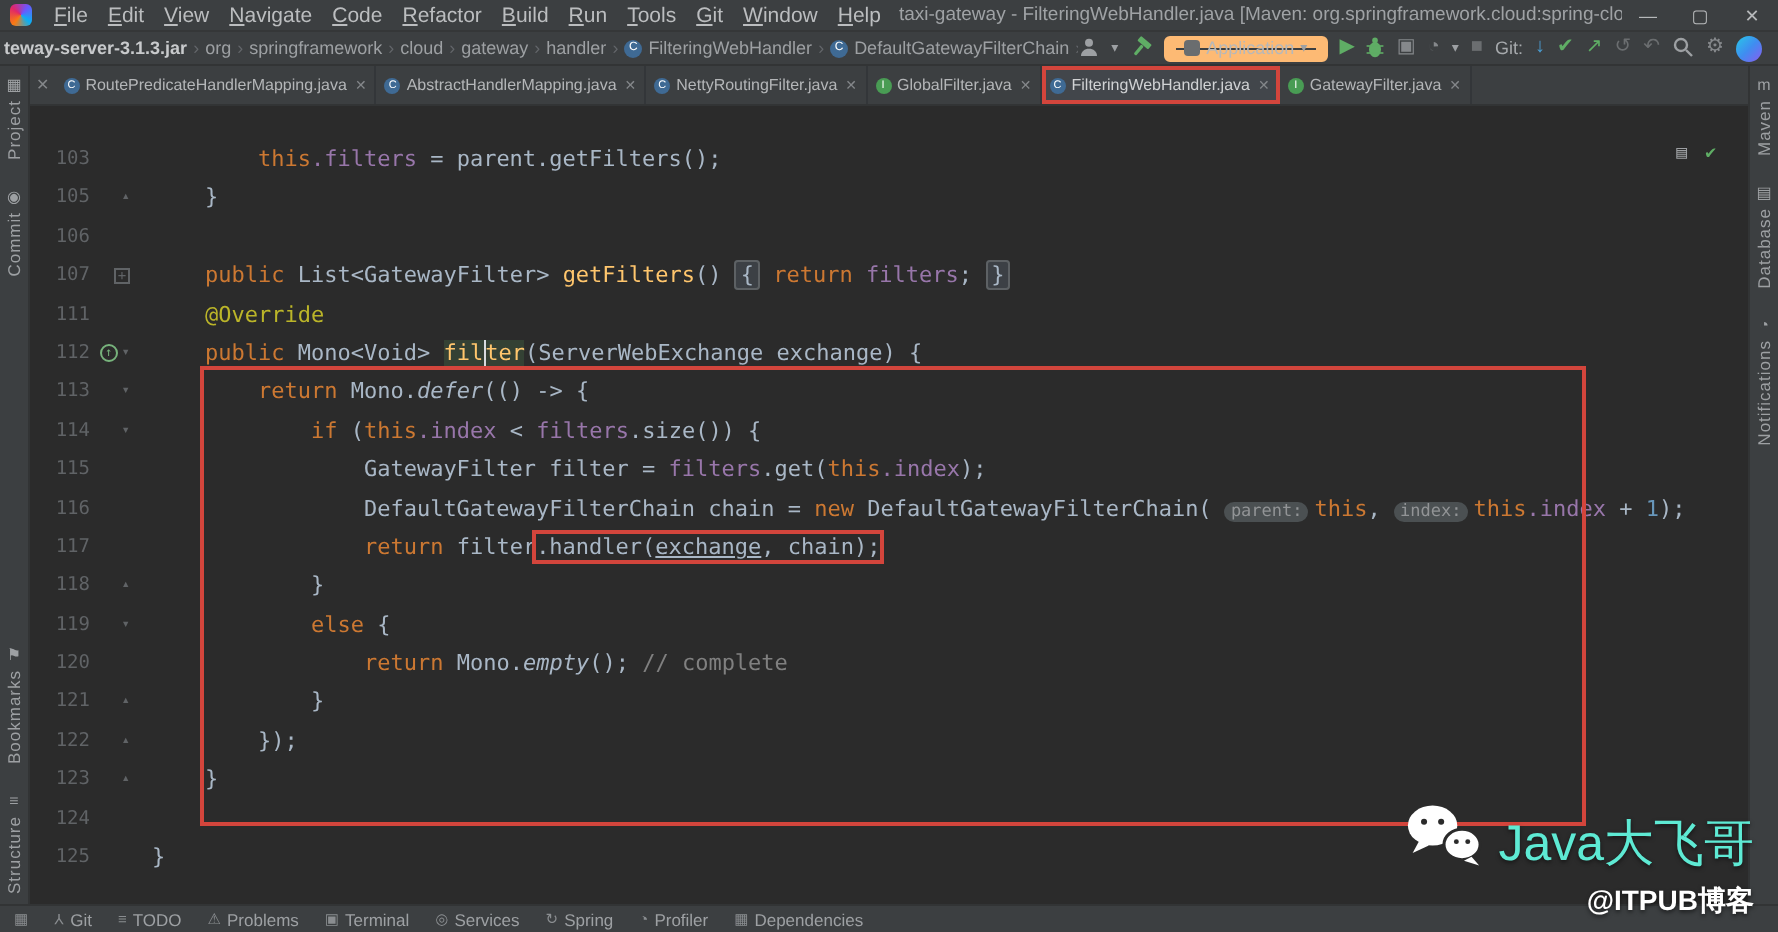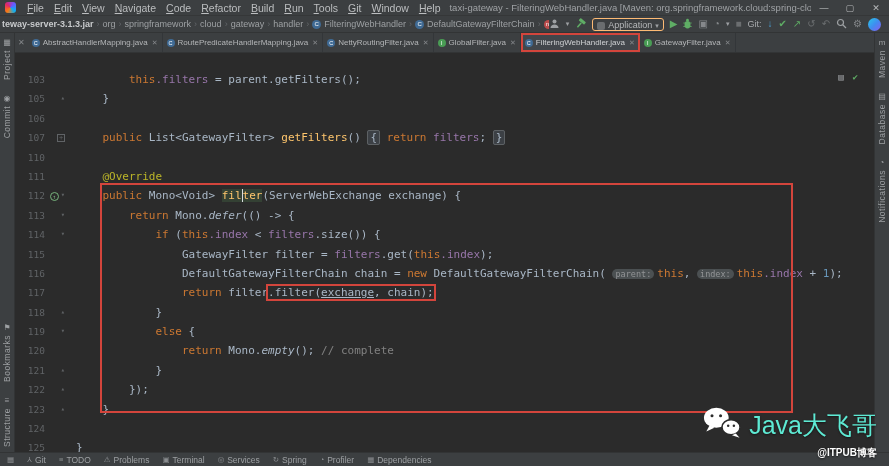--- a/index.html
+++ b/index.html
@@ -16,21 +16,21 @@
 .winbtn{width:26px;text-align:center;color:#b6b8ba;font-size:9px}
 
 .navbar{position:absolute;top:16px;left:0;width:889px;height:17px;background:#3c3f41;border-bottom:1px solid #323435;display:flex;align-items:center;font-size:9px;color:#9da0a3;z-index:4}
 #crumbs{display:flex;align-items:center;white-space:nowrap;overflow:hidden}
 .crumb{padding:0 2px;display:inline-flex;align-items:center}
 .crumb.first{font-weight:bold;color:#c8cacc}
 .crumb-sep{color:#63666a;font-size:9px;padding:0 1px}
 .ci{display:inline-flex;width:9px;height:9px;border-radius:50%;color:#fff;font-size:6px;align-items:center;justify-content:center;margin-right:3px;flex:none}
 .ci.cls{background:#3f6a94}.ci.mth{background:#bb4b4b}
 .nav-actions{margin-left:auto;display:flex;align-items:center;gap:6px;padding-right:8px;flex:none}
-.combo{display:flex;align-items:flex-end;border:1px solid #fdba74;border-radius:3px;height:13px;padding:0 4px;gap:3px;font-size:9px;color:#b6b8ba}
+.combo{display:flex;align-items:center;border:6px solid #fdba74;border-radius:3px;height:13px;padding:0 4px;gap:3px;font-size:9px;color:#b6b8ba}
 .combo .cico{width:8px;height:8px;background:#6a6d6f;border-radius:2px}
 .ic{font-size:10px;line-height:1;display:inline-block}
 .green{color:#5fad65}.blue{color:#4b9fd5}.gray{color:#85888b}.dim{color:#6b6e70}
 .caret{font-size:7px;color:#9da0a3}
 .avatar{width:13px;height:13px;border-radius:50%;background:linear-gradient(135deg,#27c8e8,#3f8df0,#8a5cf0)}
 .gitlbl{color:#a7aaad}
 
 .stripe{position:absolute;top:33px;width:15px;height:419px;background:#3c3f41;display:flex;flex-direction:column;align-items:center;padding:5px 0;font-size:8.5px;color:#9da0a3;z-index:3}
 .stripe-l{left:0;border-right:1px solid #323435}
 .stripe-r{left:874px;border-left:1px solid #323435}
@@ -69,21 +69,21 @@
 .bigredbox{position:absolute;left:85px;top:114px;width:693px;height:230px;border:2px solid #d3453c;pointer-events:none;z-index:2}
 .edit-icons{position:absolute;top:3px;right:16px;display:flex;gap:9px;font-size:9px;color:#9da0a3}
 
 .statusbar{position:absolute;left:0;top:452px;width:889px;height:14px;background:#3c3f41;border-top:1px solid #323435;display:flex;align-items:center;font-size:8.5px;color:#9da0a3;gap:13px;padding:0 7px;z-index:5}
 .sb-item{display:flex;align-items:center;gap:3px;white-space:nowrap}
 .sb-ico{font-size:7.5px;color:#8a8d90}
 .rot{display:inline-block;transform:rotate(180deg)}
 
 .watermark{position:absolute;right:12px;bottom:6px;text-align:right;z-index:6;color:#fff}
 .wm-main{display:flex;align-items:center;justify-content:flex-end;gap:8px;font-size:25px;color:#5eead4;text-shadow:0 1px 2px rgba(0,0,0,.5)}
-.wm-sub{font-size:10px;font-weight:bold;margin-top:1px;text-shadow:0 1px 2px rgba(0,0,0,.6)}
+.wm-sub{font-size:14px;font-weight:bold;margin-top:1px;text-shadow:0 1px 2px rgba(0,0,0,.6)}
 </style>
 </head>
 <body>
 
 <div class="titlebar">
   <span class="logo"></span>
   <div id="menubar">
       <span class="menu-item"><u>F</u>ile</span>
       <span class="menu-item"><u>E</u>dit</span>
       <span class="menu-item"><u>V</u>iew</span>
@@ -214,26 +214,26 @@
         <span class="vlabel">Notifications</span>
       </div>
     </div>
 </div>
 
 <div class="tabbar">
   <span class="leadclose">✕</span>
   <div id="tabs" style="display:flex">
       <div class="tab">
         <span class="ticon cls">C</span>
+        <span>RoutePredicateHandlerMapping.java</span>
+        <span class="tclose">✕</span>
+      </div>
+      <div class="tab">
+        <span class="ticon cls">C</span>
         <span>AbstractHandlerMapping.java</span>
-        <span class="tclose">✕</span>
-      </div>
-      <div class="tab">
-        <span class="ticon cls">C</span>
-        <span>RoutePredicateHandlerMapping.java</span>
         <span class="tclose">✕</span>
       </div>
       <div class="tab">
         <span class="ticon cls">C</span>
         <span>NettyRoutingFilter.java</span>
         <span class="tclose">✕</span>
       </div>
       <div class="tab">
         <span class="ticon intf">I</span>
         <span>GlobalFilter.java</span>
@@ -252,28 +252,27 @@
     </div>
 
 </div>
 
 <div class="editor">
   <div id="rows">
       <div class="code-row"><span class="lnum">103</span><span class="gut"></span><span class="codecell" style="padding-left: calc(8ch + 8px);"><span class="tok-k">this</span><span class="tok-f">.filters</span><span class="tok-p"> = parent.getFilters();</span></span></div>
       <div class="code-row"><span class="lnum">105</span><span class="gut"><span class="foldico">▴</span></span><span class="codecell" style="padding-left: calc(4ch + 8px);"><span class="tok-p">}</span></span></div>
       <div class="code-row"><span class="lnum">106</span><span class="gut"></span><span class="codecell" style="padding-left: calc(0ch + 8px);"></span></div>
       <div class="code-row"><span class="lnum">107</span><span class="gut"><span class="sqico">+</span></span><span class="codecell" style="padding-left: calc(4ch + 8px);"><span class="tok-k">public</span><span class="tok-p"> List&lt;GatewayFilter&gt; </span><span class="tok-m">getFilters</span><span class="tok-p">() </span><span class="tok-b">{</span><span class="tok-p"> </span><span class="tok-k">return</span><span class="tok-p"> </span><span class="tok-f">filters</span><span class="tok-p">; </span><span class="tok-b">}</span></span></div>
-      <div class="code-row"><span class="lnum">110</span><span class="gut"></span><span class="codecell" style="padding-left: calc(0ch + 8px);"></span></div>
       <div class="code-row"><span class="lnum">111</span><span class="gut"></span><span class="codecell" style="padding-left: calc(4ch + 8px);"><span class="tok-a">@Override</span></span></div>
       <div class="code-row"><span class="lnum">112</span><span class="gut"><span class="ovr">↑</span><span class="foldico">▾</span></span><span class="codecell" style="padding-left: calc(4ch + 8px);"><span class="tok-k">public</span><span class="tok-p"> Mono&lt;Void&gt; </span><span class="tok-H">fil</span><span class="tok-G">ter</span><span class="tok-p">(ServerWebExchange exchange) {</span></span></div>
       <div class="code-row"><span class="lnum">113</span><span class="gut"><span class="foldico">▾</span></span><span class="codecell" style="padding-left: calc(8ch + 8px);"><span class="tok-k">return</span><span class="tok-p"> Mono.</span><span class="tok-i">defer</span><span class="tok-p">(() -&gt; {</span></span></div>
       <div class="code-row"><span class="lnum">114</span><span class="gut"><span class="foldico">▾</span></span><span class="codecell" style="padding-left: calc(12ch + 8px);"><span class="tok-k">if</span><span class="tok-p"> (</span><span class="tok-k">this</span><span class="tok-f">.index</span><span class="tok-p"> &lt; </span><span class="tok-f">filters</span><span class="tok-p">.size()) {</span></span></div>
       <div class="code-row"><span class="lnum">115</span><span class="gut"></span><span class="codecell" style="padding-left: calc(16ch + 8px);"><span class="tok-p">GatewayFilter filter = </span><span class="tok-f">filters</span><span class="tok-p">.get(</span><span class="tok-k">this</span><span class="tok-f">.index</span><span class="tok-p">);</span></span></div>
       <div class="code-row"><span class="lnum">116</span><span class="gut"></span><span class="codecell" style="padding-left: calc(16ch + 8px);"><span class="tok-p">DefaultGatewayFilterChain chain = </span><span class="tok-k">new</span><span class="tok-p"> DefaultGatewayFilterChain( </span><span class="tok-h">parent:</span><span class="tok-k">this</span><span class="tok-p">, </span><span class="tok-h">index:</span><span class="tok-k">this</span><span class="tok-f">.index</span><span class="tok-p"> + </span><span class="tok-n">1</span><span class="tok-p">);</span></span></div>
-      <div class="code-row"><span class="lnum">117</span><span class="gut"></span><span class="codecell" style="padding-left: calc(16ch + 8px);"><span class="tok-k">return</span><span class="tok-p"> filter</span><span class="redline"><span class="tok-p">.filter(</span><span class="tok-u">exchange</span><span class="tok-p">, chain);</span></span></span></div>
+      <div class="code-row"><span class="lnum">117</span><span class="gut"></span><span class="codecell" style="padding-left: calc(16ch + 8px);"><span class="tok-k">return</span><span class="tok-p"> filter</span><span class="redline"><span class="tok-p">.handler(</span><span class="tok-u">exchange</span><span class="tok-p">, chain);</span></span></span></div>
       <div class="code-row"><span class="lnum">118</span><span class="gut"><span class="foldico">▴</span></span><span class="codecell" style="padding-left: calc(12ch + 8px);"><span class="tok-p">}</span></span></div>
       <div class="code-row"><span class="lnum">119</span><span class="gut"><span class="foldico">▾</span></span><span class="codecell" style="padding-left: calc(12ch + 8px);"><span class="tok-k">else</span><span class="tok-p"> {</span></span></div>
       <div class="code-row"><span class="lnum">120</span><span class="gut"></span><span class="codecell" style="padding-left: calc(16ch + 8px);"><span class="tok-k">return</span><span class="tok-p"> Mono.</span><span class="tok-i">empty</span><span class="tok-p">(); </span><span class="tok-c">// complete</span></span></div>
       <div class="code-row"><span class="lnum">121</span><span class="gut"><span class="foldico">▴</span></span><span class="codecell" style="padding-left: calc(12ch + 8px);"><span class="tok-p">}</span></span></div>
       <div class="code-row"><span class="lnum">122</span><span class="gut"><span class="foldico">▴</span></span><span class="codecell" style="padding-left: calc(8ch + 8px);"><span class="tok-p">});</span></span></div>
       <div class="code-row"><span class="lnum">123</span><span class="gut"><span class="foldico">▴</span></span><span class="codecell" style="padding-left: calc(4ch + 8px);"><span class="tok-p">}</span></span></div>
       <div class="code-row"><span class="lnum">124</span><span class="gut"></span><span class="codecell" style="padding-left: calc(0ch + 8px);"></span></div>
       <div class="code-row"><span class="lnum">125</span><span class="gut"></span><span class="codecell" style="padding-left: calc(0ch + 8px);"><span class="tok-p">}</span></span></div>
     </div>
   <div class="bigredbox"></div>

